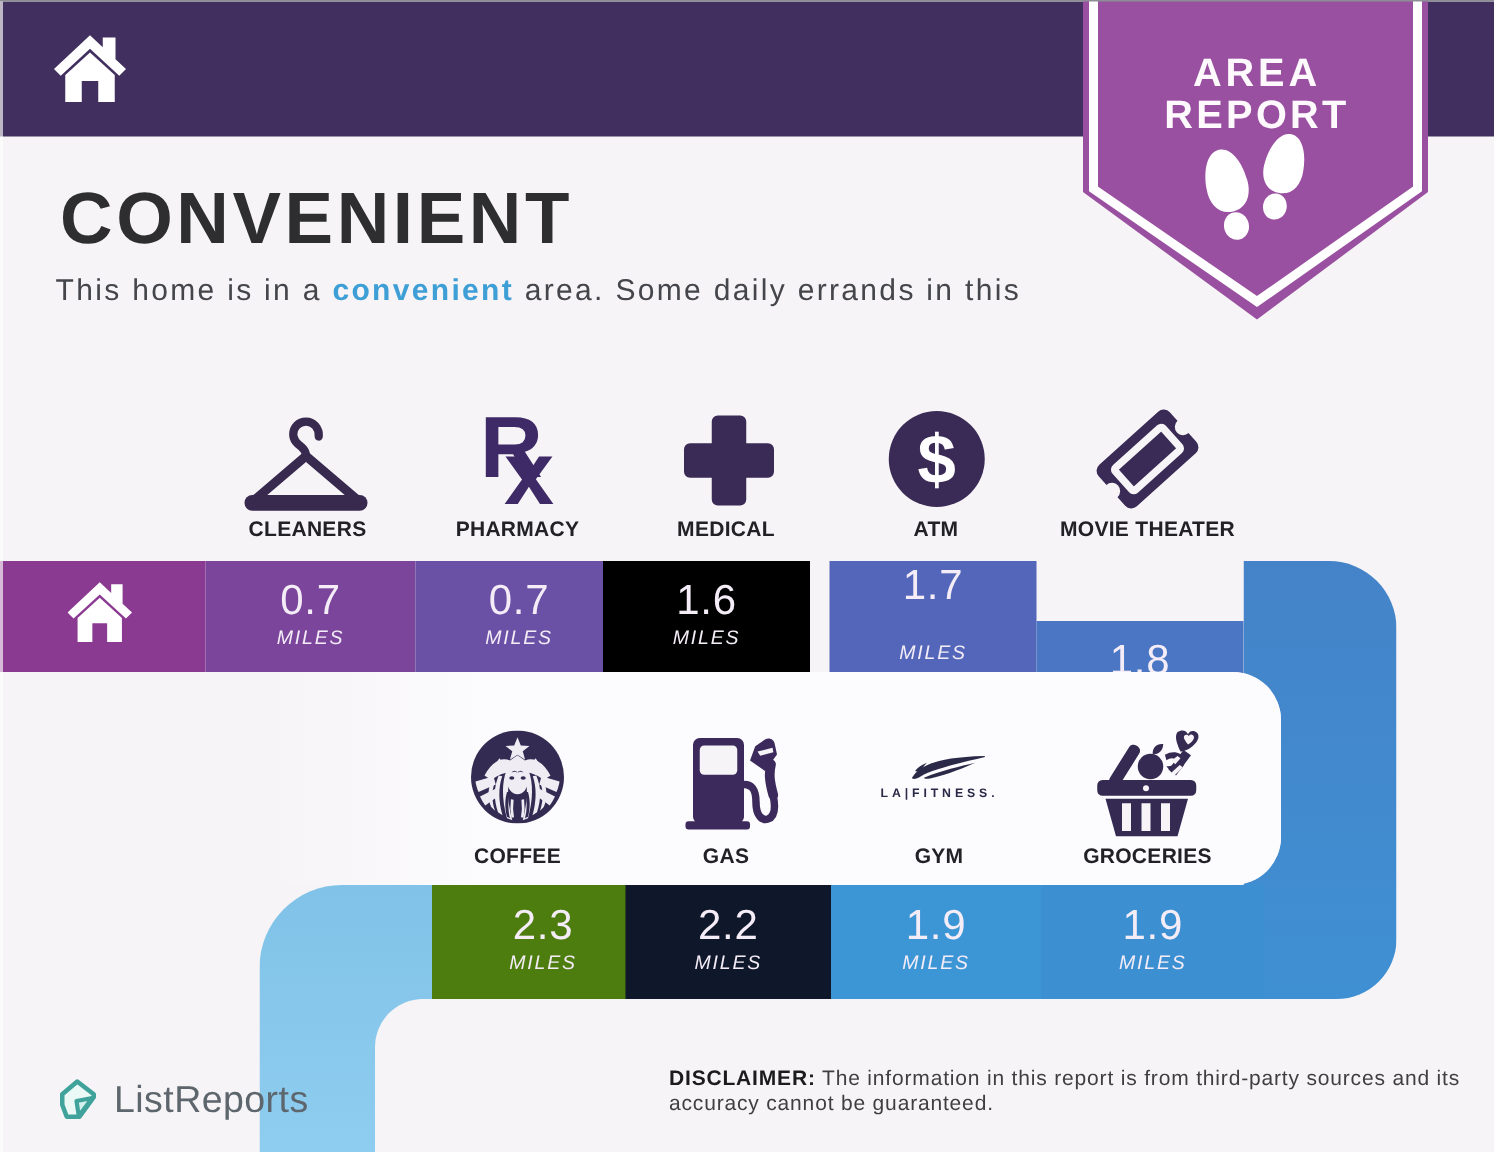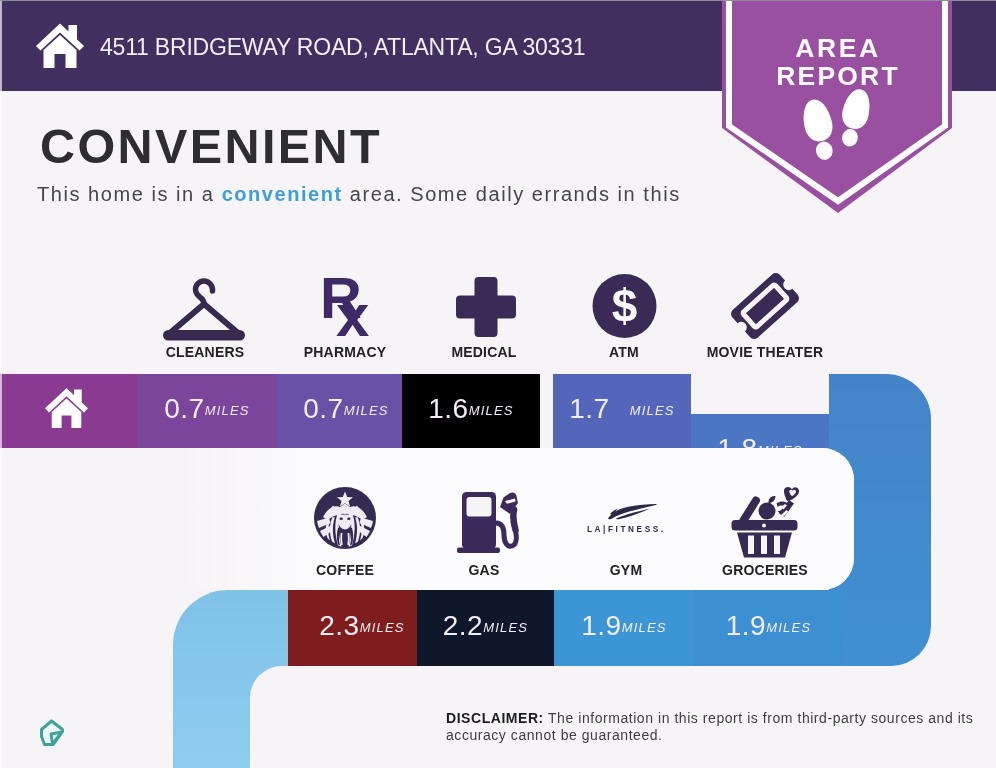--- a/index.html
+++ b/index.html
@@ -1,40 +1,39 @@
 <!DOCTYPE html>
 <html><head>
 <meta charset="utf-8">
 <style>
   html,body{margin:0;padding:0;}
   body{width:996px;height:768px;overflow:hidden;background:#f6f4f6;font-family:"Liberation Sans",sans-serif;}
   .abs{position:absolute;}
   #page{position:relative;width:996px;height:768px;background:#f6f4f6;}
-  .seg{position:absolute;top:0;height:100%;display:flex;align-items:center;justify-content:center;padding-bottom:5px;box-sizing:border-box;color:#f4edf7;}
+  .seg{position:absolute;top:0;height:100%;display:flex;flex-direction:column;align-items:center;justify-content:center;padding-bottom:5px;box-sizing:border-box;color:#f4edf7;}
   .num{font-size:28px;line-height:28px;letter-spacing:0.5px;}
   .mi{font-size:13px;line-height:15px;letter-spacing:1.2px;margin-top:3px;font-style:italic;}
   .iclabel{position:absolute;font-size:14px;font-weight:bold;color:#222226;letter-spacing:0.2px;text-align:center;transform:translateX(-50%);white-space:nowrap;}
 </style>
 </head>
 <body>
 <div id="page">
 
 <div class="abs" style="left:0;top:0;width:996px;height:1px;background:#8d8d96;z-index:50;"></div>
 
 <div class="abs" style="left:0;top:1px;width:2px;height:767px;background:rgba(255,255,255,0.65);z-index:50;"></div>
 
 <div class="abs" style="left:0;top:1px;width:996px;height:90px;background:#41305f;"></div>
 
 <svg class="abs" style="left:36px;top:21px;" width="48" height="47" viewBox="0 0 48 47">
   <polygon fill="#ffffff" points="0,25 24,2.5 32.5,10.5 32.5,4 41,4 41,18.5 48,25 43.5,29.5 24,11.5 4.5,29.5"></polygon>
   <polygon fill="#ffffff" points="7.5,29 24,14 40.5,29 40.5,47 7.5,47"></polygon>
   <rect fill="#41305f" x="18.5" y="33" width="11" height="14"></rect>
 </svg>
 
-<div class="abs" style="left:100px;top:34px;font-size:23px;letter-spacing:-0.2px;color:#f2eef6;">4511 BRIDGEWAY ROAD, ATLANTA, GA 30331</div>
 
 <svg class="abs" style="left:718px;top:0px;" width="240" height="220" viewBox="0 0 240 220">
   <path fill="#9a50a0" d="M4,0 L234,0 L234,128 L120,213 L4,128 Z"></path>
   <path fill="none" stroke="#ffffff" stroke-width="6" d="M11,0 L11,126 L120,201 L227,126 L227,0"></path>
   <text x="120" y="57" text-anchor="middle" font-size="26.5" font-weight="bold" letter-spacing="2.6" fill="#fdf9fd">AREA</text>
   <text x="120" y="85" text-anchor="middle" font-size="26.5" font-weight="bold" letter-spacing="2.2" fill="#fdf9fd">REPORT</text>
 
   <g fill="#ffffff">
     <g transform="translate(102,132) rotate(-13) scale(1.32)">
       <path d="M0,-25 C6,-25 10,-17 10.5,-7 C11,1 7,7 0,7 C-7,7 -11,1 -10.5,-7 C-10,-17 -6,-25 0,-25 Z"></path>
@@ -229,21 +228,21 @@
         <linearGradient id="lelbow" x1="0" y1="0" x2="0" y2="1">
     <stop offset="0" stop-color="#80c2e8"></stop>
           <stop offset="1" stop-color="#8ecdef"></stop>
   </linearGradient>
       </defs>
   <path fill="url(#lelbow)" d="M117,0 L55,0 A55,55 0 0 0 0,55 L0,178 L117,178 Z"></path>
 </svg>
 
 <div class="abs" style="left:288px;top:590px;width:555px;height:76px;">
 
-  <div class="seg" style="left:0;width:148px;background:#7f1d1d;">
+  <div class="seg" style="left:0;width:148px;background:#4d7c0f;">
         <div class="num">2.3</div>
         <div class="mi">MILES</div>
       </div>
 
   <div class="seg" style="left:129px;width:137px;background:#0f172a;">
         <div class="num">2.2</div>
         <div class="mi">MILES</div>
       </div>
 
   <div class="seg" style="left:266px;width:140px;background:#3c96d6;">
@@ -257,16 +256,17 @@
       </div>
 </div>
 
 <div class="abs" style="left:250px;top:666px;width:746px;height:102px;background:#f6f4f6;border-radius:32px 0 0 0;"></div>
 
 <svg class="abs" style="left:39px;top:719px;" width="28" height="29" viewBox="0 0 28 29">
   <path fill="#eaf8f6" stroke="#3fa29b" stroke-width="3" stroke-linejoin="round" stroke-linecap="round" d="M12.5,2 L23.5,10.5 L23.5,12.5 L14,25.5 L5.5,25.5 L2.5,17.5 L2.5,10.5 Z"></path>
   <path fill="#d2f0ec" stroke="#3fa29b" stroke-width="2.8" stroke-linejoin="round" d="M22.5,13 L12,15 L13.5,25 Z"></path>
 </svg>
 
+<div class="abs" style="left:76px;top:719px;font-size:25px;letter-spacing:0.3px;color:#5d666d;">ListReports</div>
 
 <div class="abs" style="left:446px;top:710px;font-size:14px;line-height:17px;letter-spacing:0.55px;color:#3f3f41;white-space:nowrap;"><b style="color:#1c1c1e;">DISCLAIMER:</b> The information in this report is from third-party sources and its<br>accuracy cannot be guaranteed.</div>
 
 </div>
 
 </body></html>

